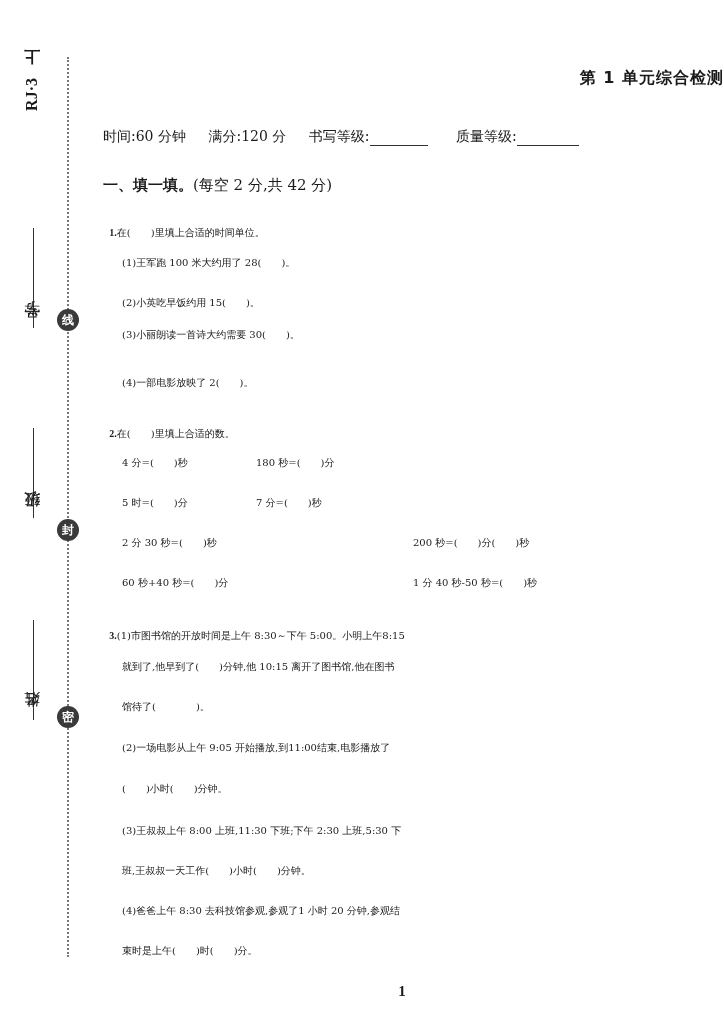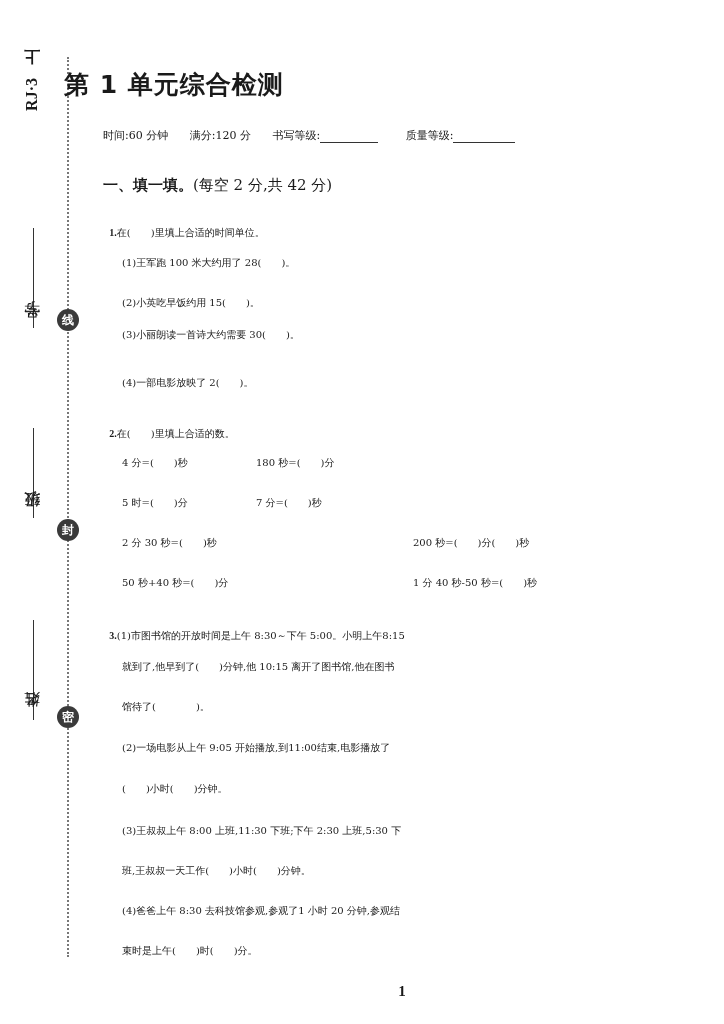--- a/index.html
+++ b/index.html
@@ -8,24 +8,24 @@
   .vert { position: absolute; writing-mode: vertical-rl; transform: rotate(180deg);
           font-family: "DejaVu Sans", "Liberation Sans", sans-serif; font-size: 16px;
           white-space: nowrap; }
   .vline { position: absolute; left: 33px; width: 0; border-left: 1.5px solid #333; }
   .dotted { position: absolute; left: 67px; top: 57px; height: 900px; width: 0;
             border-left: 2px dotted #777; }
   .seal { position: absolute; left: 57px; width: 22px; height: 22px; border-radius: 50%;
           background: #3a3a3a; color: #fff; font-size: 12px; text-align: center;
           line-height: 22px; font-family: "DejaVu Sans", sans-serif; font-weight: bold; }
 
-  .title { position: absolute; left: 0; right: 0; top: 68px; text-align: left;
+  .title { position: absolute; left: 0; right: 0; top: 68px; text-align: right;
            padding-left: 64px; font-family: "DejaVu Sans", "Liberation Sans", sans-serif;
-           font-weight: bold; font-size: 25px; letter-spacing: 1px; }
-  .meta { position: absolute; top: 128px; left: 103px; font-size: 11px; white-space: nowrap; }
+           font-weight: bold; font-size: 16px; letter-spacing: 1px; }
+  .meta { position: absolute; top: 128px; left: 103px; font-size: 14px; white-space: nowrap; }
   .meta span { margin-right: 18px; }
   .blank { display: inline-block; border-bottom: 1px solid #333; vertical-align: bottom; height: 14px; }
   .section { position: absolute; left: 103px; top: 176px; font-size: 15px; white-space: nowrap; }
   .section b { font-family: "DejaVu Sans", sans-serif; }
   .line { position: absolute; font-size: 10px; white-space: pre; }
   .qnum { font-weight: bold; font-family: "Liberation Serif", serif; }
   .page-num { position: absolute; top: 983px; left: 0; right: 0; text-align: center; padding-left: 80px;
               font-weight: bold; font-size: 15px; font-family: "Liberation Serif", serif; }
 </style>
 </head>
@@ -69,21 +69,21 @@
 
 <div class="line" style="left:103px; top:416px;">
   <span class="qnum">2.</span><span>在(　　)里填上合适的数。</span>
 </div>
 <div class="line" style="left:122px; top:456px;">4 分=(　　)秒</div>
 <div class="line" style="left:256px; top:456px;">180 秒=(　　)分</div>
 <div class="line" style="left:122px; top:496px;">5 时=(　　)分</div>
 <div class="line" style="left:256px; top:496px;">7 分=(　　)秒</div>
 <div class="line" style="left:122px; top:536px;">2 分 30 秒=(　　)秒</div>
 <div class="line" style="left:413px; top:536px;">200 秒=(　　)分(　　)秒</div>
-<div class="line" style="left:122px; top:576px;">50 秒+40 秒=(　　)分</div>
+<div class="line" style="left:122px; top:576px;">60 秒+40 秒=(　　)分</div>
 <div class="line" style="left:413px; top:576px;">1 分 40 秒-50 秒=(　　)秒</div>
 
 <div class="line" style="left:103px; top:618px;">
   <span class="qnum">3.</span><span>(1)市图书馆的开放时间是上午 8:30～下午 5:00。小明上午8:15</span>
 </div>
 <div class="line" style="left:122px; top:660px;">就到了,他早到了(　　)分钟,他 10:15 离开了图书馆,他在图书</div>
 <div class="line" style="left:122px; top:700px;">馆待了(　　　　)。</div>
 <div class="line" style="left:122px; top:741px;">(2)一场电影从上午 9:05 开始播放,到11:00结束,电影播放了</div>
 <div class="line" style="left:122px; top:782px;text-align:center;">(　　)小时(　　)分钟。</div>
 <div class="line" style="left:122px; top:824px;">(3)王叔叔上午 8:00 上班,11:30 下班;下午 2:30 上班,5:30 下</div>

